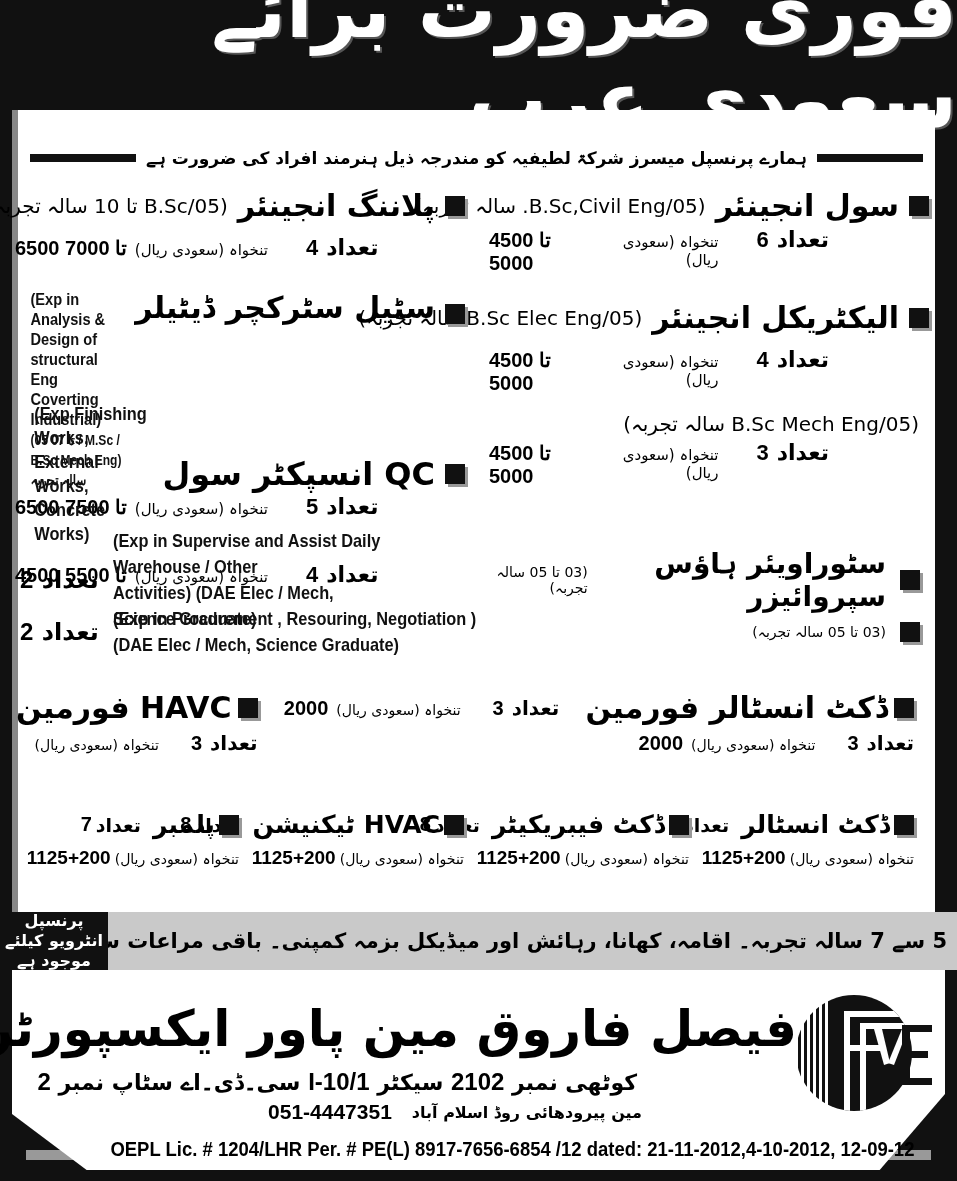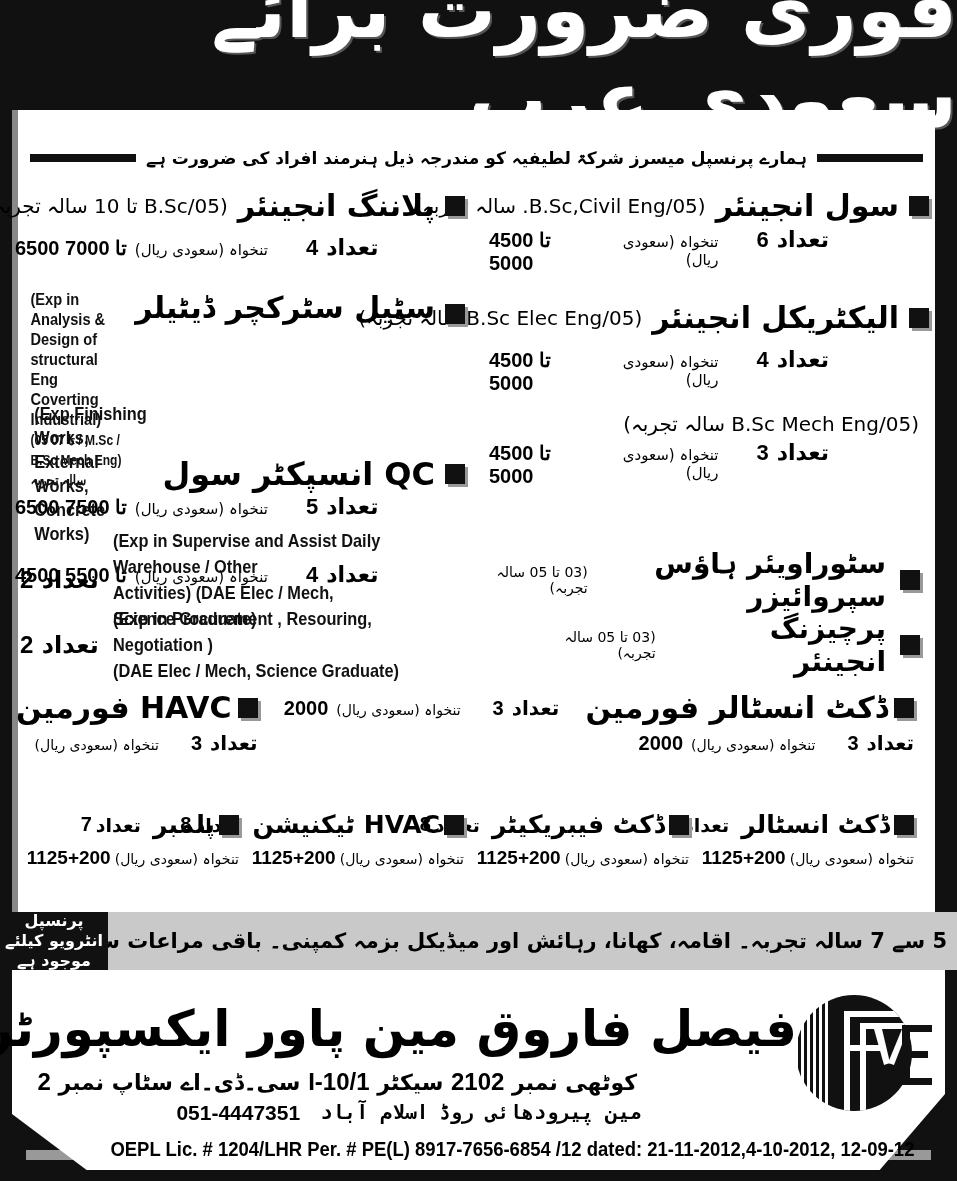--- a/index.html
+++ b/index.html
@@ -63,21 +63,21 @@
 
   .footer-frame { position: absolute; left: 6px; top: 970px; width: 945px; height: 205px; background: #111; }
   .footer-inner { position: absolute; left: 6px; top: 0; width: 933px; height: 200px; background: #fff;
     clip-path: polygon(0 0, 100% 0, 100% 62%, 93% 100%, 8% 100%, 0 72%); }
   .footer-shadow { position: absolute; left: 20px; top: 180px; width: 905px; height: 10px; background: #999; }
 
   .company { position: absolute; right: 160px; top: 1000px; font-size: 50px; font-weight: bold; direction: rtl; white-space: nowrap; }
   .addr1 { position: absolute; right: 320px; top: 1068px; font-size: 22px; font-weight: bold; direction: rtl; white-space: nowrap; }
   .addr1 .n { font-family: "Liberation Sans", sans-serif; font-size: 24px; }
   .addr2 { position: absolute; right: 315px; top: 1100px; display: flex; gap: 20px; align-items: center; direction: rtl; white-space: nowrap; }
-  .addr2 .loc { font-size: 20px; font-weight: bold; font-family: Liberation Mono, monospace; }
+  .addr2 .loc { font-size: 16px; font-weight: bold; }
   .addr2 .phone { font-family: "Liberation Sans", sans-serif; font-size: 21px; font-weight: bold; direction: ltr; }
   .license { position: absolute; left: 60px; top: 1137px; width: 840px; text-align: center; font-family: "Liberation Sans", sans-serif; font-size: 21px; font-weight: bold;
     transform: scaleX(0.88); transform-origin: center; white-space: nowrap; }
 
   .logo { position: absolute; left: 790px; top: 993px; width: 150px; height: 120px; }
 </style>
 </head>
 <body>
 
 <div class="ad">
@@ -200,21 +200,20 @@
   </div>
 
   <div class="wide-row" style="top:606px;">
     <span class="cnt"><span>تعداد</span> <span style="font-family:'Liberation Sans',sans-serif;">2</span></span>
     <div style="display:flex; flex-direction:column;">
       <span class="eng-note" style="font-size:19px; line-height:26px;">(Exp in Procurement , Resouring, Negotiation )</span>
       <span class="eng-note" style="font-size:19px; line-height:26px;">(DAE Elec / Mech, Science Graduate)</span>
     </div>
     <span class="spacer"></span>
     <span class="urdu" style="font-size:14px;">(03 تا 05 سالہ تجربہ)</span>
-    <span class="urdu" style="font-size:28px; font-weight:bold;">پرچیزنگ انجینئر</span>
     <span class="sq"></span>
   </div>
 
   <div class="trio" style="top:690px;">
     <div class="cell">
       <div class="name">
           <span class="sq"></span>
           <span>ڈکٹ انسٹالر فورمین</span>
         </div>
       <div class="sal">

